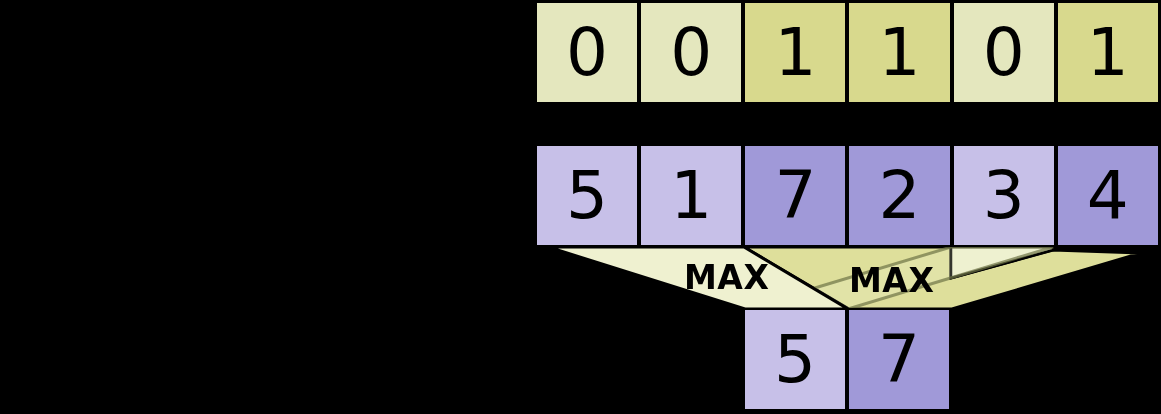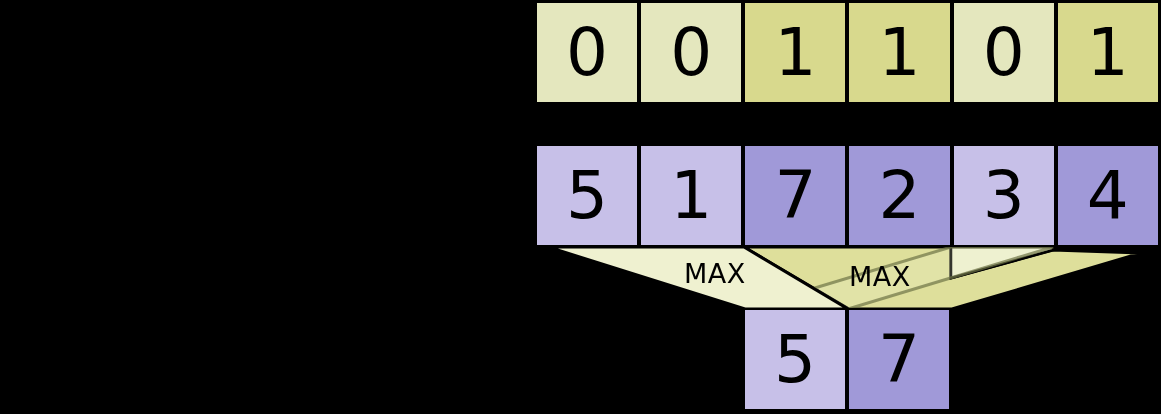--- a/index.html
+++ b/index.html
@@ -67,22 +67,22 @@
     stroke-opacity: 0.7;
   }
   #funnel-light {
     fill: var(--funnel-light);
     stroke: var(--outline, #000);
     stroke-width: 3;
   }
   .max-label {
     position: absolute;
     z-index: 3;
-    font-weight: normal;
-    font-size: 27px;
+    font-weight: bold;
+    font-size: 33px;
     letter-spacing: 0.5px;
     color: var(--digit, #000);
   }
   #max-left  { left: 684px; top: 258px; }
   #max-right { left: 849px; top: 261px; }
 </style>
 </head>
 <body>
 
 <div id="stage">

